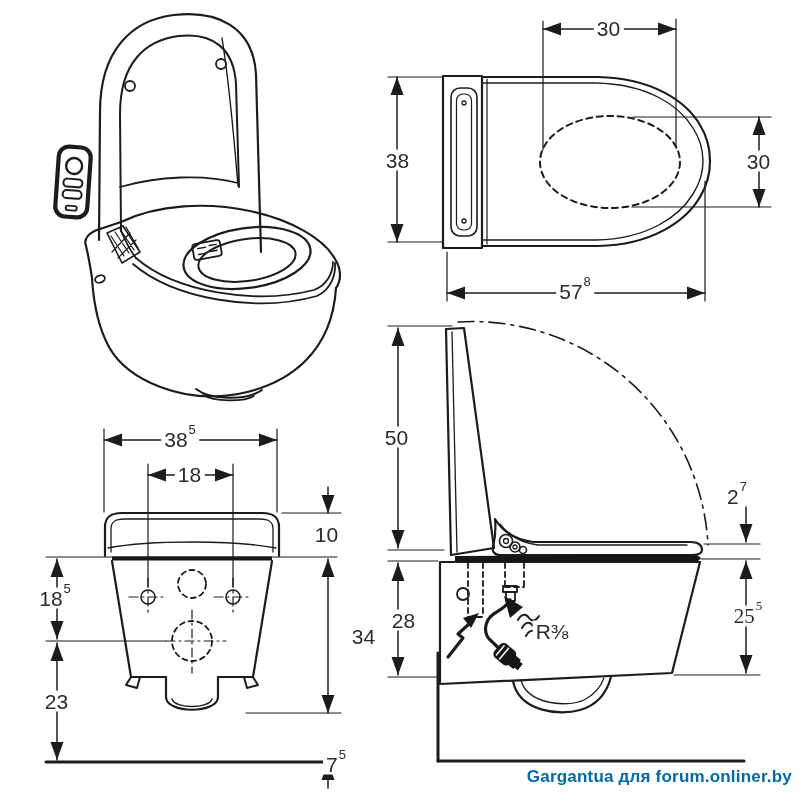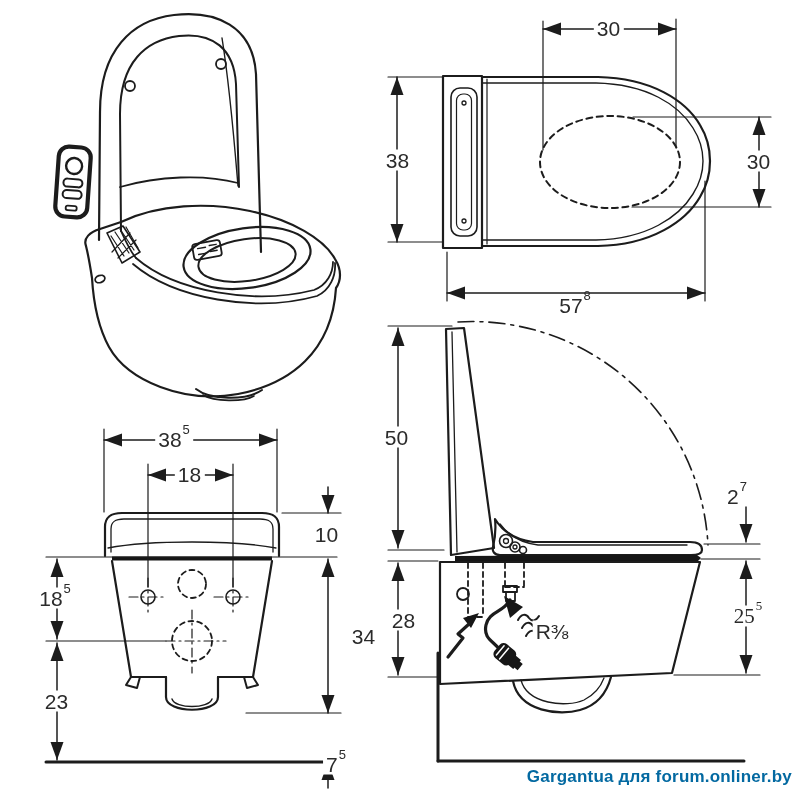--- a/index.html
+++ b/index.html
@@ -198,23 +198,23 @@
     <line class="dl" x1="398" y1="328" x2="398" y2="548" marker-start="url(#ah)" marker-end="url(#ah)"></line>
     <line class="dl" x1="398" y1="563" x2="398" y2="675" marker-start="url(#ah)" marker-end="url(#ah)"></line>
     <line class="dl" x1="746" y1="506" x2="746" y2="542" marker-end="url(#ah)"></line>
     <line class="dl" x1="746" y1="561" x2="746" y2="673" marker-start="url(#ah)" marker-end="url(#ah)"></line>
   </g>
 </svg>
 
 <span class="dim" style="left:609px;top:28px;"><span>30</span><sup></sup></span>
 <span class="dim" style="left:398px;top:160px;"><span>38</span><sup></sup></span>
 <span class="dim" style="left:759px;top:161px;"><span>30</span><sup></sup></span>
-<span class="dim" style="left:575px;top:291px;margin-top:14px;"><span>57</span><sup>8</sup></span>
-
-<span class="dim" style="left:174px;top:439px;"><span>38</span><sup>5</sup></span>
+<span class="dim" style="left:575px;top:291px;"><span>57</span><sup>8</sup></span>
+
+<span class="dim" style="left:180px;top:439px;"><span>38</span><sup>5</sup></span>
 <span class="dim" style="left:190px;top:474px;"><span>18</span><sup></sup></span>
 <span class="dim" style="left:327px;top:534px;"><span>10</span><sup></sup></span>
 <span class="dim" style="left:55px;top:598px;"><span>18</span><sup>5</sup></span>
 <span class="dim" style="left:327px;top:636px;margin-left:37px;"><span>34</span><sup></sup></span>
 <span class="dim" style="left:57px;top:701px;"><span>23</span><sup></sup></span>
 <span class="dim" style="left:328px;top:764px;margin-left:8px;"><span>7</span><sup>5</sup></span>
 
 <span class="dim" style="left:397px;top:437px;"><span>50</span><sup></sup></span>
 <span class="dim" style="left:737px;top:496px;"><span>2</span><sup>7</sup></span>
 <span class="dim" style="left:404px;top:620px;"><span>28</span><sup></sup></span>

